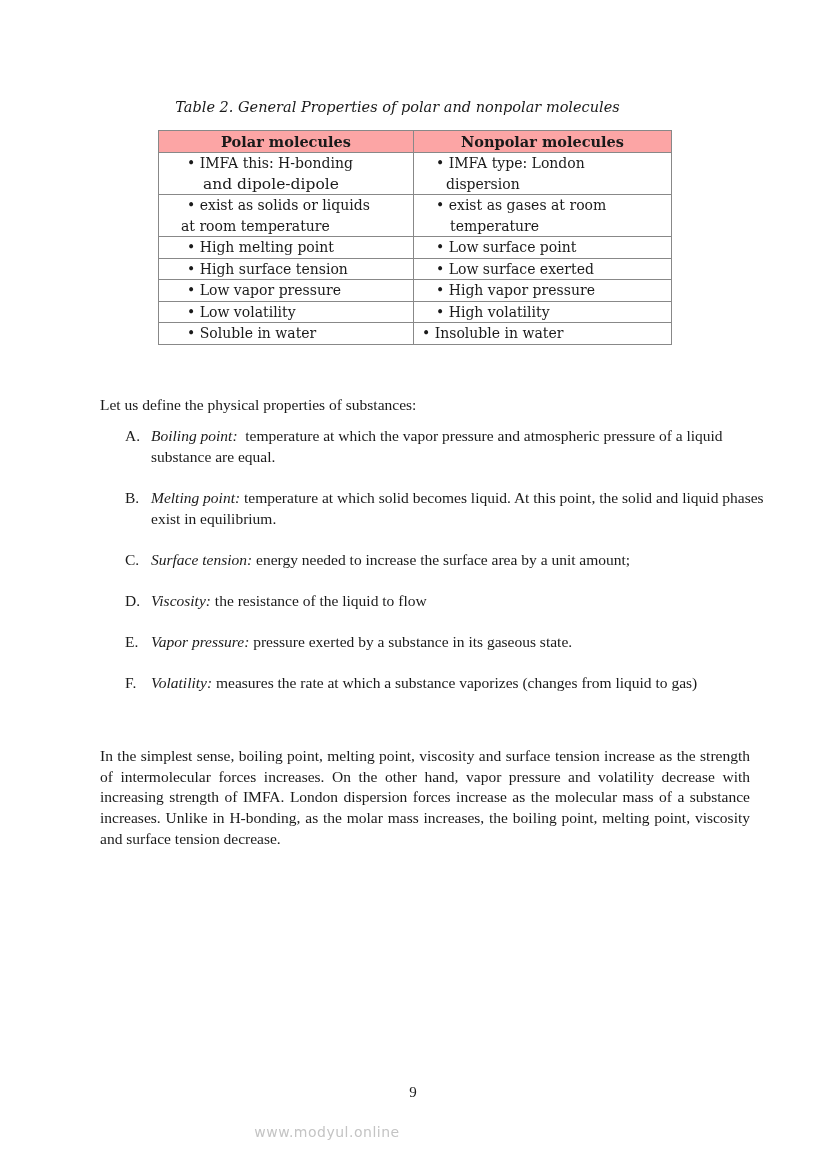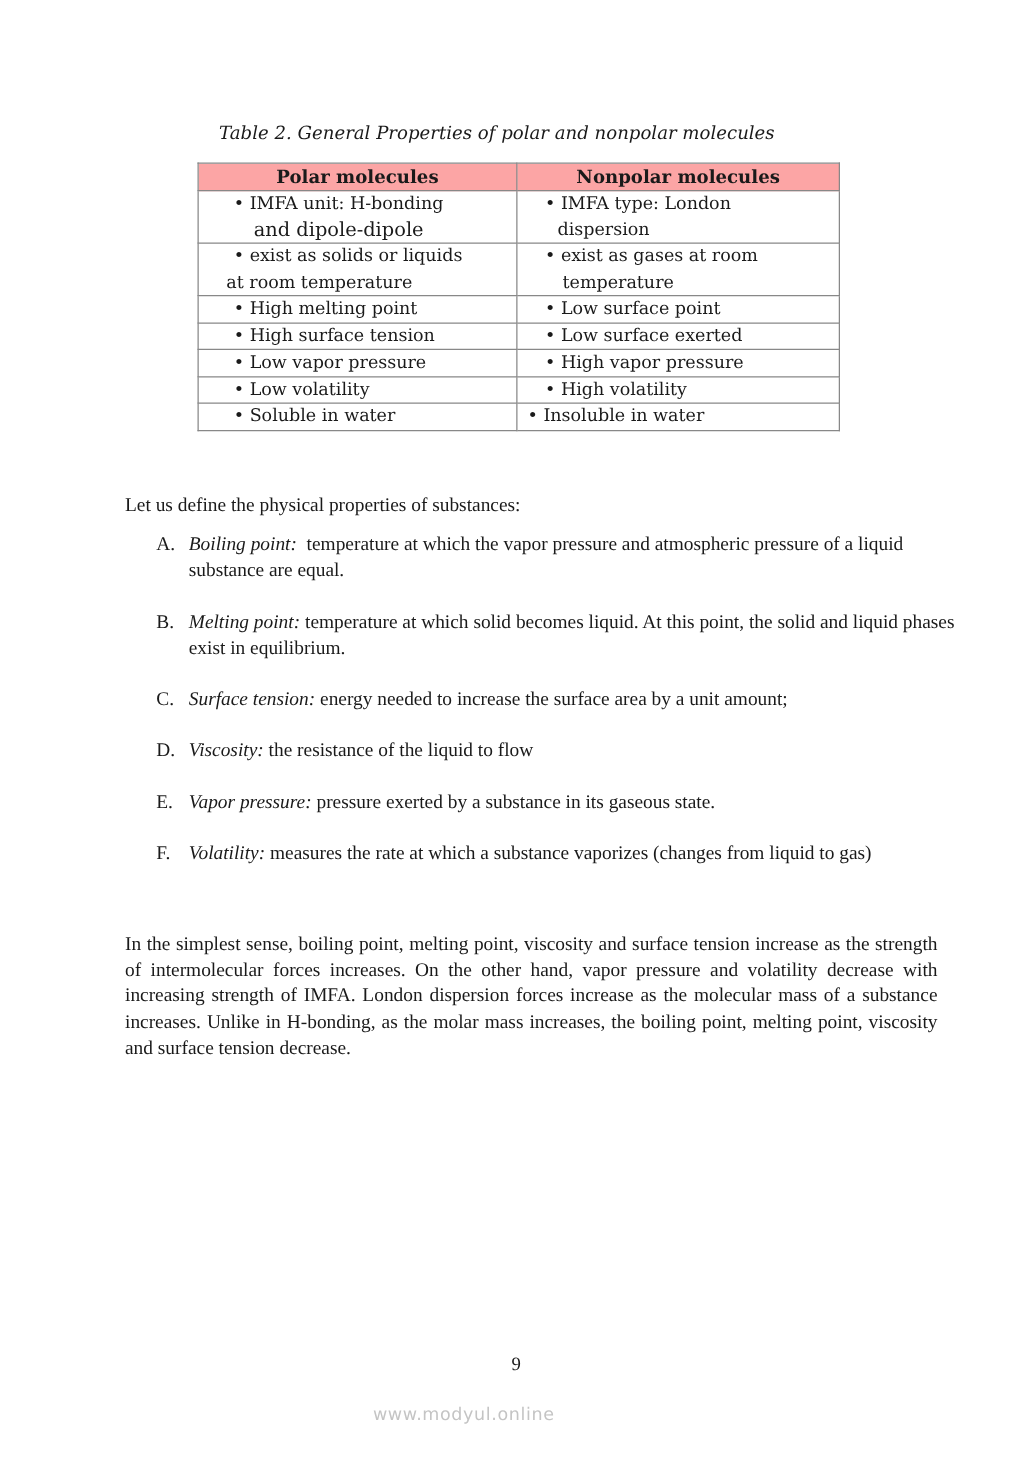--- a/index.html
+++ b/index.html
@@ -27,38 +27,38 @@
   .intro { top: 395px; left: 100px; }
   .defs { position: absolute; top: 426px; left: 125px; width: 640px; margin: 0; padding: 0; list-style: none;
           font-family: "Liberation Serif", serif; font-size: 15.5px; line-height: 20.7px; }
   .defs li { display: flex; margin-bottom: 20.4px; }
   .defs .letter { width: 26px; flex: none; }
   .defs .term { font-style: italic; }
   .para { top: 746px; left: 100px; width: 650px; text-align: justify; }
   .pagenum { position: absolute; top: 1084px; left: 0; width: 826px; text-align: center;
              font-family: "Liberation Serif", serif; font-size: 15px; }
   .watermark { position: absolute; top: 1124px; left: 0; width: 654px; text-align: center;
-               font-family: "DejaVu Sans", sans-serif; font-size: 14px; color: #c4c4c4; letter-spacing: 0.5px; margin-left: 44px; }
+               font-family: "DejaVu Sans", sans-serif; font-size: 14px; color: #c4c4c4; letter-spacing: 0.5px; }
 </style>
 </head>
 <body>
 
 <div class="caption">Table 2. General Properties of polar and nonpolar molecules</div>
 
 <table class="props">
   <thead>
     <tr>
       <th>Polar molecules</th>
       <th>Nonpolar molecules</th>
     </tr>
   </thead>
   <tbody id="tbody">
       <tr>
         <td class="c1">
-          <span class="cell" style="padding-left: 28px;">• IMFA unit: H-bonding</span>
+          <span class="cell" style="padding-left: 28px;">• IMFA this: H-bonding</span>
           <span class="cell" style="padding-left: 44px; font-size: 15.5px;">and dipole-dipole</span>
         </td>
         <td class="c2">
           <span class="cell" style="padding-left: 22px;">• IMFA type: London</span>
           <span class="cell" style="padding-left: 32px;">dispersion</span>
         </td>
       </tr>
       <tr>
         <td class="c1">
           <span class="cell" style="padding-left: 28px;">• exist as solids or liquids</span>

